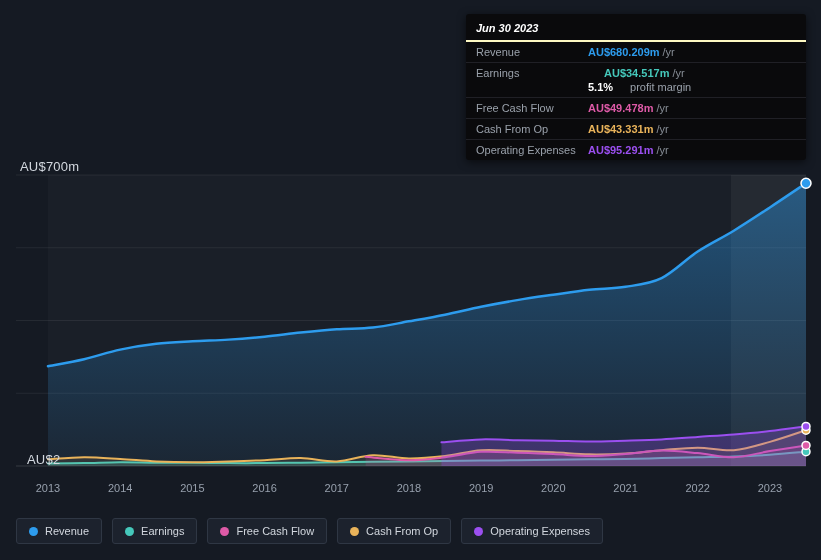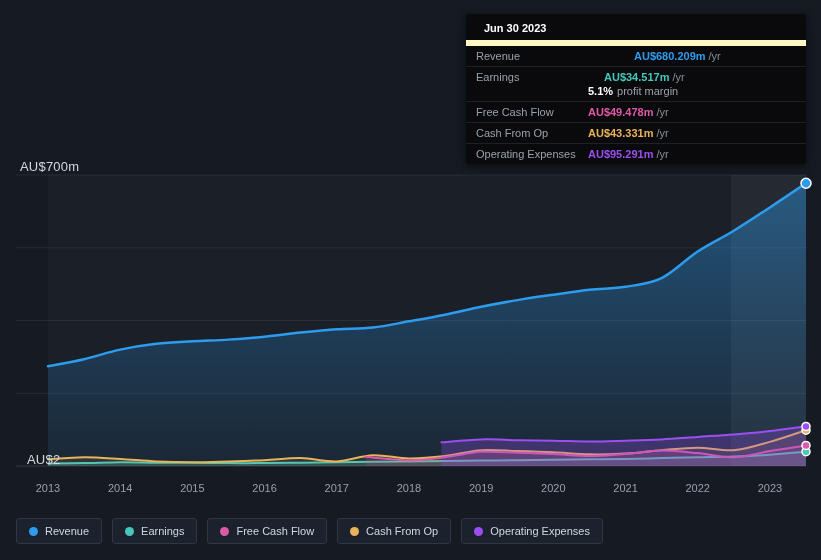--- a/index.html
+++ b/index.html
@@ -17,32 +17,33 @@
   .y-label.top { left:20px; top:159px; }
   .y-label.bottom { left:27px; top:452px; }
 
   
   .tooltip {
     position:absolute; left:466px; top:14px; width:340px;
     background:#0a0a0c; border-radius:3px; z-index:5;
     font-size:11px; box-shadow:0 2px 8px rgba(0,0,0,0.6);
   }
   .tt-header {
-    padding:8px 10px 6px 18px; color:#ffffff; font-weight:bold;
-    border-bottom:6px solid #fef9c3;
+    padding:8px 10px 6px 10px; color:#ffffff; font-weight:bold;
+    border-bottom:2px solid #fef9c3;
+    font-style:italic;
   }
   .tt-row { display:flex; align-items:baseline; padding:4px 10px; border-bottom:1px solid #202026; }
   .tt-row.no-sep { border-bottom:none; padding-bottom:1px; }
   .tt-row:last-child { border-bottom:none; }
   .tt-label { width:112px; flex:none; color:#9aa1ab; }
   .tt-value { font-weight:bold; }
   .tt-unit { color:#878d96; font-weight:normal; margin-left:3px; }
   .tt-margin { padding-top:1px; }
   .tt-margin-val { color:#ffffff; font-weight:bold; }
-  .tt-margin-label { color:#9aa1ab; margin-left:4px; }
+  .tt-margin-label { color:#9aa1ab; margin-left:17px; }
 
   
   .legend { position:absolute; left:16px; top:518px; display:flex; gap:10px; }
   .chip {
     display:flex; align-items:center; gap:7px; height:24px; padding:0 12px;
     background:#1c222d; border:1px solid #2f3744; border-radius:3px;
     color:#d2d7de; font-size:11px; cursor:pointer; user-select:none;
   }
   .dot { width:9px; height:9px; border-radius:50%; flex:none; }
 </style>
@@ -94,21 +95,21 @@
     </svg>
 
   <div class="y-label top">AU$700m</div>
   <div class="y-label bottom">AU$2</div>
 
   <div class="tooltip">
     <div class="tt-header">Jun 30 2023</div>
 
     <div class="tt-row">
       <span class="tt-label">Revenue</span>
-      <span class="tt-value"><b style="color: rgb(45, 156, 238); margin-left: 46px;">AU$680.209m</b><span class="tt-unit">/yr</span></span>
+      <span class="tt-value"><b style="color: rgb(45, 156, 238);">AU$680.209m</b><span class="tt-unit">/yr</span></span>
     </div>
 
     <div class="tt-row no-sep">
       <span class="tt-label">Earnings</span>
       <span class="tt-value"><b style="color: rgb(69, 200, 187); margin-left: 16px;">AU$34.517m</b><span class="tt-unit">/yr</span></span>
     </div>
 
     <div class="tt-row tt-margin">
       <span class="tt-label"></span>
       <span><span class="tt-margin-val">5.1%</span><span class="tt-margin-label">profit margin</span></span>

